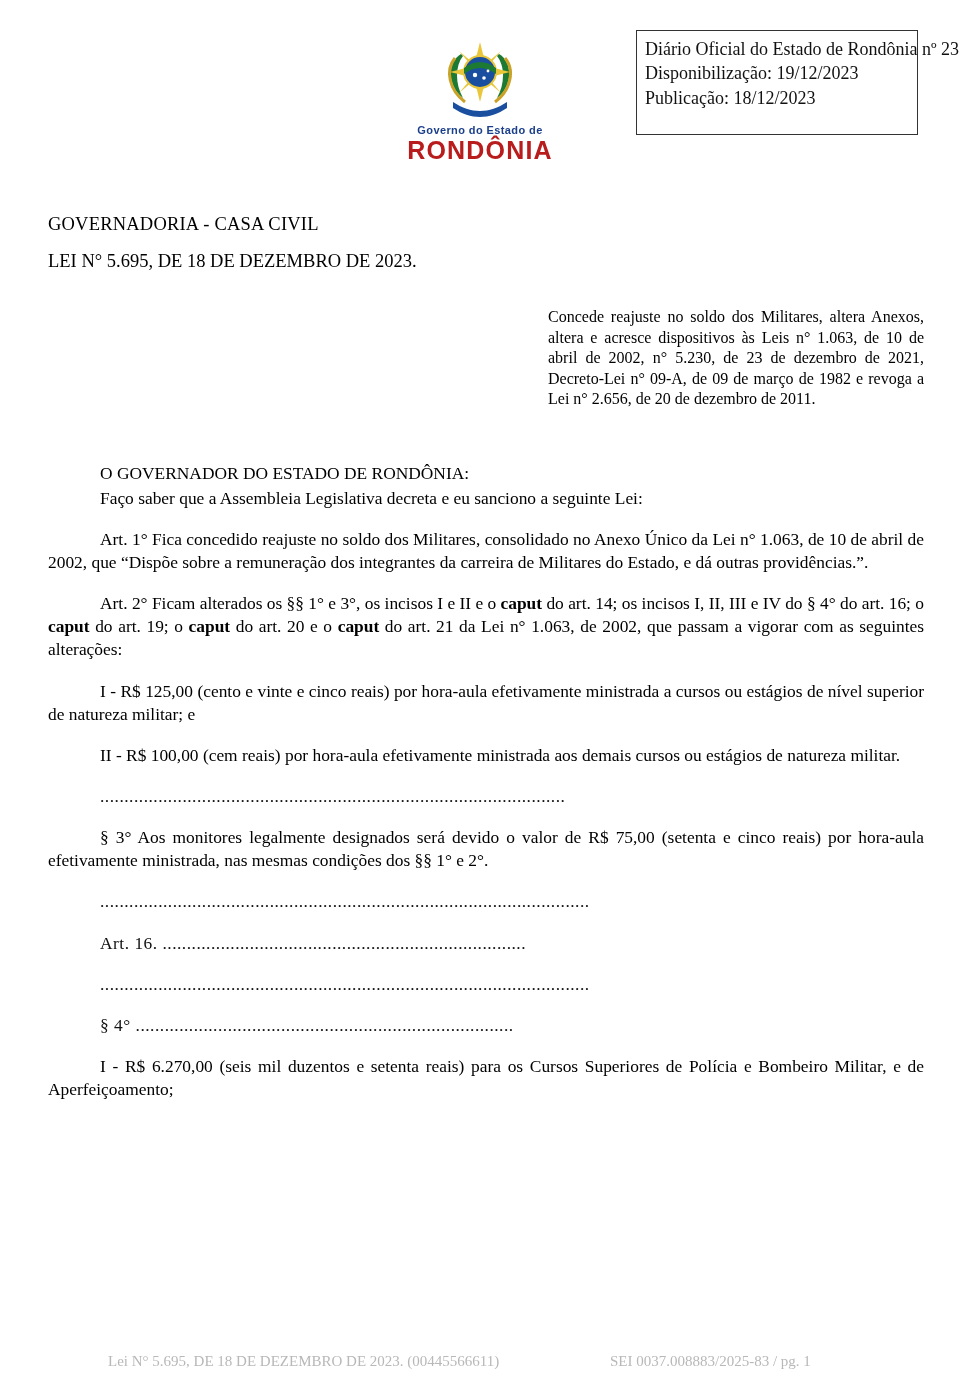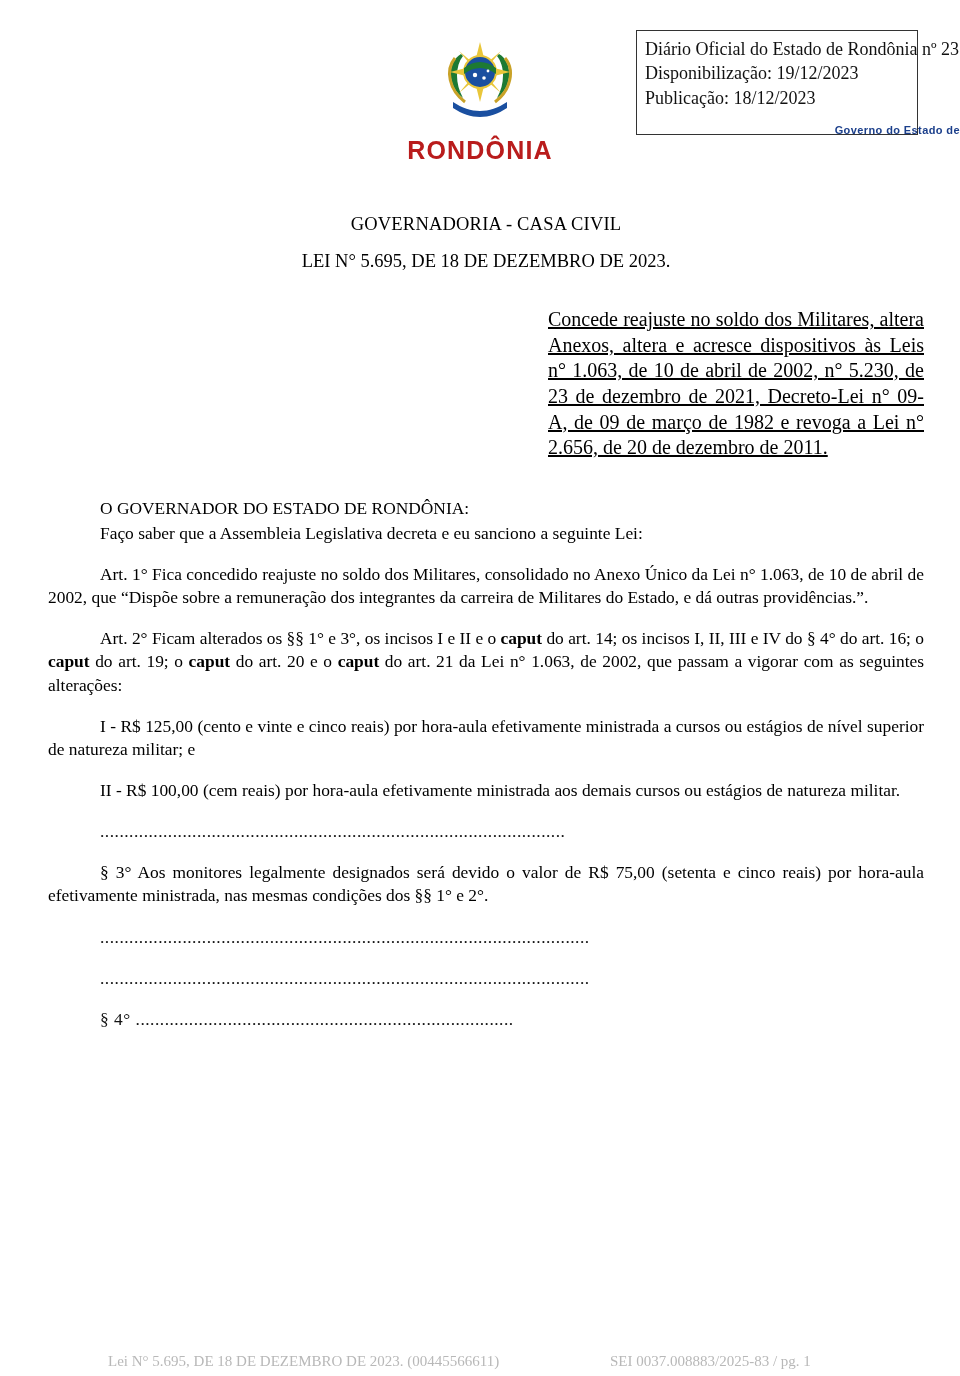--- a/index.html
+++ b/index.html
@@ -56,21 +56,20 @@
     margin: 0 auto;
     position: relative;
   }
   .brand-sub {
     font-family: "Liberation Sans", sans-serif;
     font-size: 11px;
     letter-spacing: .4px;
     color: #1b3f8b;
     margin-top: 4px;
     font-weight: 700;
-    text-align: right;
   }
   .brand-title {
     font-family: "Liberation Sans", sans-serif;
     font-size: 25px;
     letter-spacing: 1.2px;
     color: #b91c1c;
     font-weight: 700;
     line-height: 1.05;
     margin-top: 1px;
   }
@@ -78,38 +77,37 @@
   
   .content {
     position: absolute;
     top: 212px;
     left: 48px;
     width: 876px;
     font-size: 17.4px;
     line-height: 1.33;
     text-align: justify;
   }
-  .center { text-align: center; }
+  .center { }
   .title1 {
     font-size: 18.5px;
     letter-spacing: .2px;
     margin-bottom: 12px;
   }
   .title2 {
     font-size: 18.5px;
     margin-bottom: 34px;
   }
 
   .ementa {
     margin-left: 500px;
     text-align: justify;
-    font-size: 20px;
+    font-size: 16px;
     line-height: 1.28;
-    margin-bottom: 36px;
-    text-decoration: underline;
+    margin-bottom: 52px;
   }
 
   p.para {
     margin: 12px 0 18px 0;
     text-indent: 52px;
   }
   p.tight { margin-bottom: 16px; }
   p.noindent { text-indent: 0; }
   .dots {
     text-indent: 52px;
@@ -200,25 +198,27 @@
 
     <p class="para">II - R$ 100,00 (cem reais) por hora-aula efetivamente ministrada aos demais cursos ou estágios de natureza militar.</p>
 
 
     <p class="dots">................................................................................................</p>
 
     <p class="para">§ 3°  Aos monitores legalmente designados será devido o valor de R$ 75,00 (setenta e cinco reais) por hora-aula efetivamente ministrada, nas mesmas condições dos §§ 1° e 2°.</p>
 
     <p class="dots">.....................................................................................................</p>
 
+    <p class="dots">Art. 16. ...........................................................................</p>
 
     <p class="dots">.....................................................................................................</p>
 
     <p class="dots">§ 4° ..............................................................................</p>
 
+    <p class="para">I - R$ 6.270,00 (seis mil duzentos e setenta reais) para os Cursos Superiores de Polícia e Bombeiro Militar, e de Aperfeiçoamento;</p>
 
   </div>
 
   <div class="footer">
     <span class="left">Lei N° 5.695, DE 18 DE DEZEMBRO DE 2023. (00445566611)</span>
     <span class="right">SEI 0037.008883/2025-83 / pg. 1</span>
   </div>
 
 </div>
 

